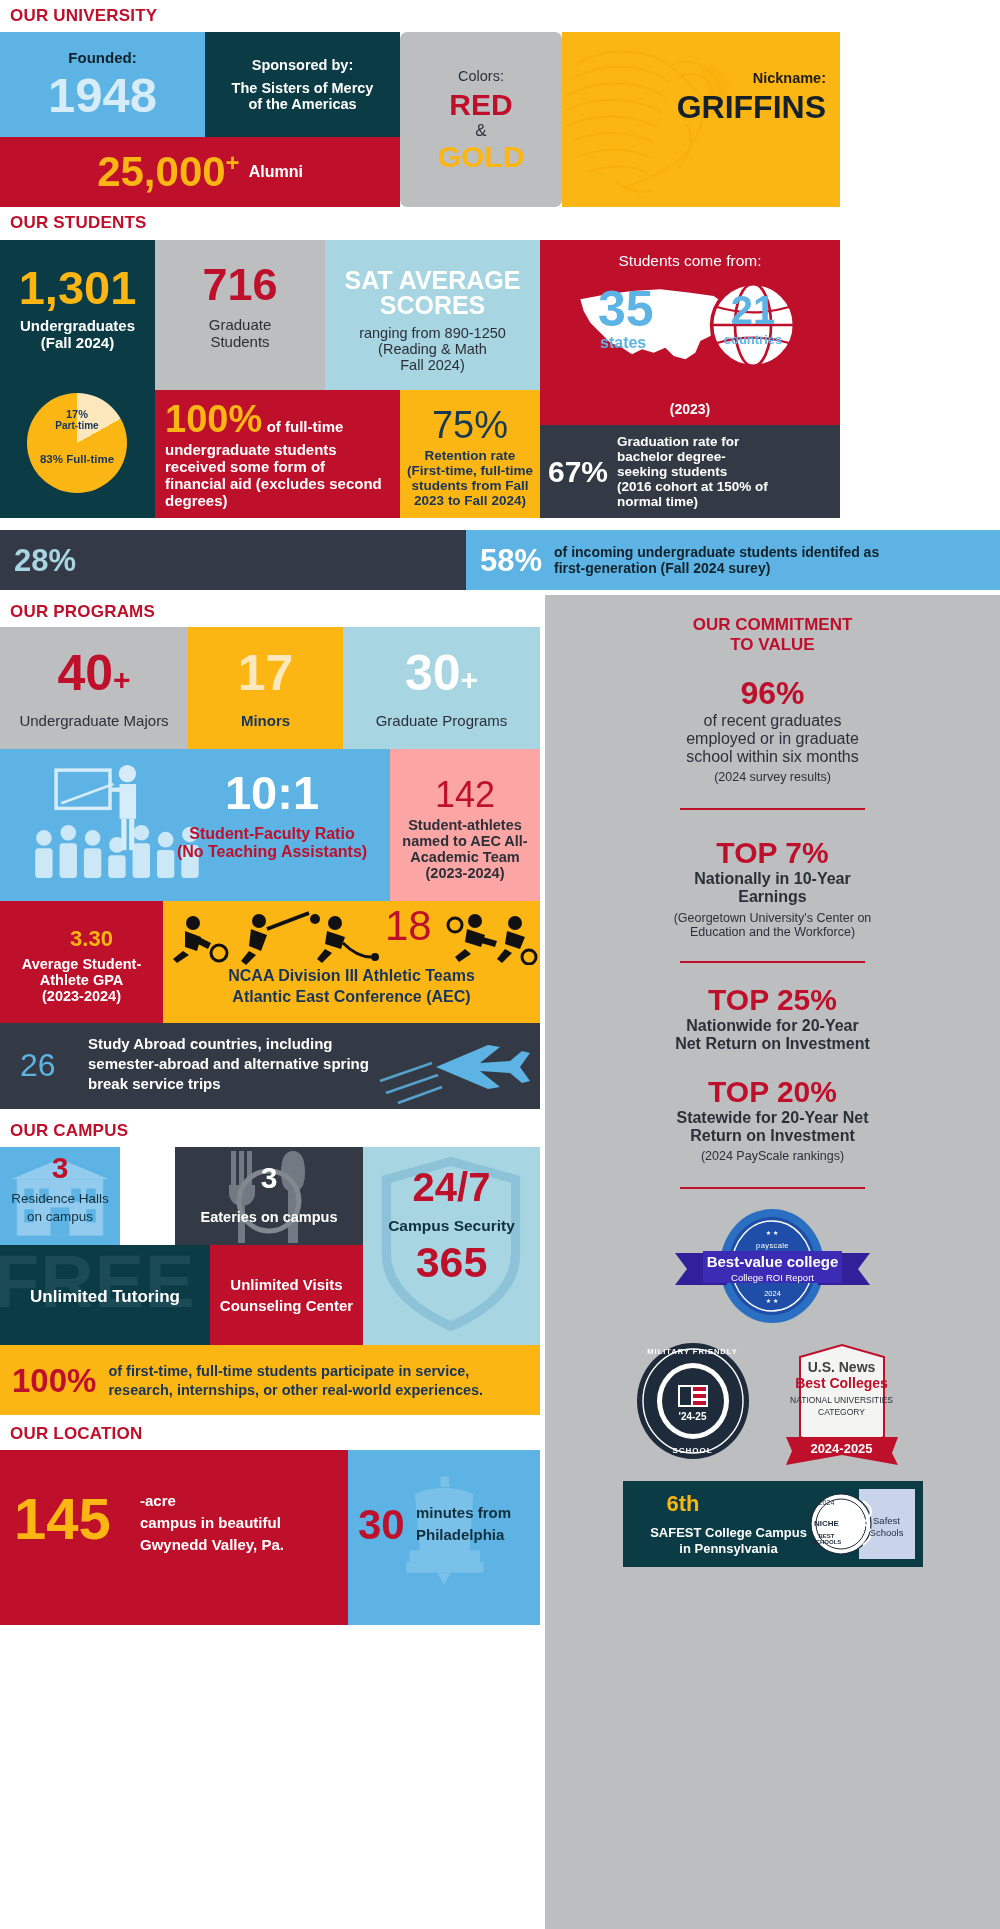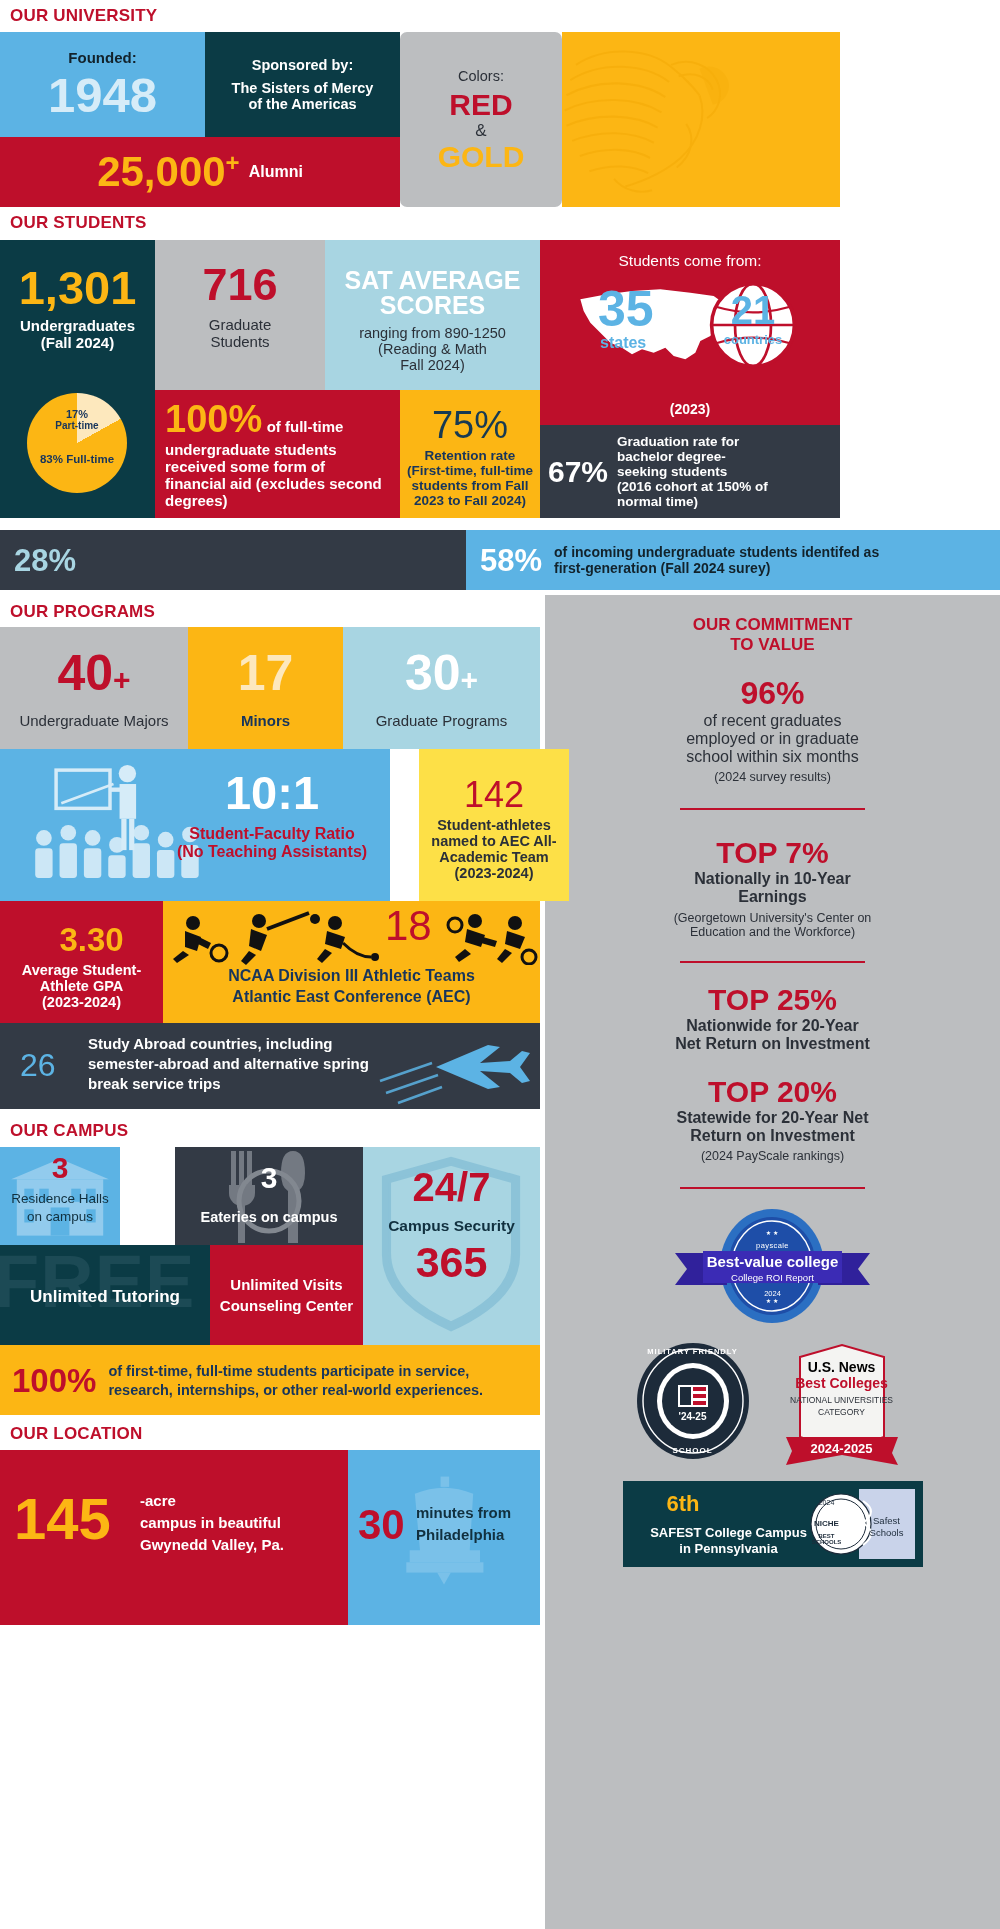--- a/index.html
+++ b/index.html
@@ -16,21 +16,21 @@
   .page { position:relative; width:1000px; height:1929px; }
 
   
   .bg-red     { background:#be0f2b; }
   .bg-navy    { background:#0b3b45; }
   .bg-dark    { background:#333a45; }
   .bg-gold    { background:#fcb614; }
   .bg-gray    { background:#bcbec0; }
   .bg-ltblue  { background:#5cb3e4; }
   .bg-paleblue{ background:#a8d5e2; }
-  .bg-white   { background:#fde047;margin-left:29px; }
+  .bg-white   { background:#fca5a5; }
 
   .t-red    { color:#be0f2b; }
   .t-gold   { color:#fcb614; }
   .t-white  { color:#ffffff; }
   .t-navy   { color:#173a52; }
   .t-paleblue{ color:#a8d5e2; }
   .t-ltblue { color:#5cb3e4; }
   .t-palegold{ color:#fde8bd; }
 
   
@@ -97,20 +97,24 @@
         <path d="M24 126 C52 116, 80 118, 98 128"></path>
         <path d="M34 142 C58 134, 80 136, 96 144"></path>
         <path d="M120 30 C140 22, 160 30, 168 46 C176 62, 170 78, 158 86"></path>
         <path d="M128 42 C146 36, 160 44, 164 56"></path>
         <path d="M150 62 C158 84, 150 110, 130 128 C112 144, 92 152, 72 158"></path>
         <path d="M136 92 C146 106, 142 126, 126 138"></path>
         <path d="M60 150 C70 162, 86 166, 100 162"></path>
       </g>
       <path d="M150 34 C162 28, 176 34, 180 46 C184 58, 176 70, 164 72" fill="#f0a500" opacity="0.5"></path>
     </svg>
+    <div style="position:absolute; right:14px; top:38px; text-align:right;">
+      <div style="font-size:14.5px; color:#1d1d1d; font-weight:bold;">Nickname:</div>
+      <div class="big" style="font-size:32px; color:#14202c; margin-top:5px;">GRIFFINS</div>
+    </div>
   </div>
 
   <div class="cell bg-red row" style="left:0; top:137px; width:400px; height:70px; justify-content:center;">
     <span class="big t-gold" style="font-size:42px;">25,000</span>
     <span class="big t-gold" style="font-size:24px; align-self:flex-start; margin-top:14px;">+</span>
     <span style="font-size:16px; font-weight:bold; color:#fff; margin-left:9px;">Alumni</span>
   </div>
 
   <div class="section-head" style="left:10px; top:213px;">OUR STUDENTS</div>
 
@@ -278,21 +282,21 @@
         <div style="position:absolute; left:0; top:6px; width:118px; text-align:center; font-size:7.5px; font-weight:bold; color:#fff; letter-spacing:1px;">MILITARY FRIENDLY</div>
         <div style="position:absolute; left:0; top:70px; width:118px; text-align:center; font-size:10px; font-weight:bold; color:#fff;">'24-25</div>
         <div style="position:absolute; left:0; bottom:6px; width:118px; text-align:center; font-size:8px; font-weight:bold; color:#fff; letter-spacing:1px;">SCHOOL</div>
       </div>
 
       <div style="position:relative; width:140px; height:124px;">
         <svg viewBox="0 0 140 124" style="width:140px; height:124px;">
           <path d="M28 16 L70 4 L112 16 L112 96 L70 110 L28 96 Z" fill="#f4f4f2" stroke="#be0f2b" stroke-width="2"></path>
           <path d="M14 96 L126 96 L120 112 L126 124 L70 114 L14 124 L20 110 Z" fill="#be0f2b"></path>
         </svg>
-        <div style="position:absolute; left:0; top:18px; width:140px; text-align:center; font-size:14px; font-weight:bold; color:#000000;">U.S. News</div>
+        <div style="position:absolute; left:0; top:18px; width:140px; text-align:center; font-size:14px; font-weight:bold; color:#404040;">U.S. News</div>
         <div style="position:absolute; left:0; top:34px; width:140px; text-align:center; font-size:14px; font-weight:bold; color:#be0f2b;">Best Colleges</div>
         <div style="position:absolute; left:0; top:54px; width:140px; text-align:center; font-size:8.5px; color:#2b3038;">NATIONAL UNIVERSITIES</div>
         <div style="position:absolute; left:0; top:66px; width:140px; text-align:center; font-size:8.5px; color:#2b3038;">CATEGORY</div>
         <div style="position:absolute; left:0; top:100px; width:140px; text-align:center; font-size:13px; font-weight:bold; color:#ffffff;">2024-2025</div>
       </div>
     </div>
 
     <div style="position:relative; width:300px; height:86px; margin:16px auto 0; background:#0b3b45;">
       <div class="big t-gold" style="position:absolute; left:44px; top:12px; font-size:22px;">6th</div>
       <div style="position:absolute; left:6px; top:44px; width:200px; text-align:center; font-size:13px; font-weight:bold; color:#fff;">SAFEST College Campus</div>
@@ -367,21 +371,21 @@
 
   <div class="cell bg-white center" style="left:390px; top:749px; width:150px; height:152px; padding:8px 6px 0;">
     <div class="big t-red" style="font-size:36px; font-weight:normal;">142</div>
     <div style="font-size:14.5px; font-weight:bold; color:#2b3038; margin-top:4px;">Student-athletes</div>
     <div style="font-size:14.5px; font-weight:bold; color:#2b3038;">named to AEC All-</div>
     <div style="font-size:14.5px; font-weight:bold; color:#2b3038;">Academic Team</div>
     <div style="font-size:14.5px; font-weight:bold; color:#2b3038;">(2023-2024)</div>
   </div>
 
   <div class="cell bg-red center" style="left:0; top:901px; width:163px; height:122px; padding-top:8px;">
-    <div class="big t-gold" style="font-size:33px;margin-left:20px;">3.30</div>
+    <div class="big t-gold" style="font-size:22px;margin-left:20px;">3.30</div>
     <div style="font-size:14.5px; font-weight:bold; color:#fff; margin-top:6px;">Average Student-</div>
     <div style="font-size:14.5px; font-weight:bold; color:#fff;">Athlete GPA</div>
     <div style="font-size:14.5px; font-weight:bold; color:#fff;">(2023-2024)</div>
   </div>
 
   <div class="cell bg-gold" style="left:163px; top:901px; width:377px; height:122px;">
     <svg viewBox="0 0 377 56" style="position:absolute; left:0; top:8px; width:377px; height:56px;">
       <g fill="#111111">
         <circle cx="30" cy="14" r="7"></circle>
           <path d="M22 22 l16 6 l-4 14 l-12 -4 z"></path>

